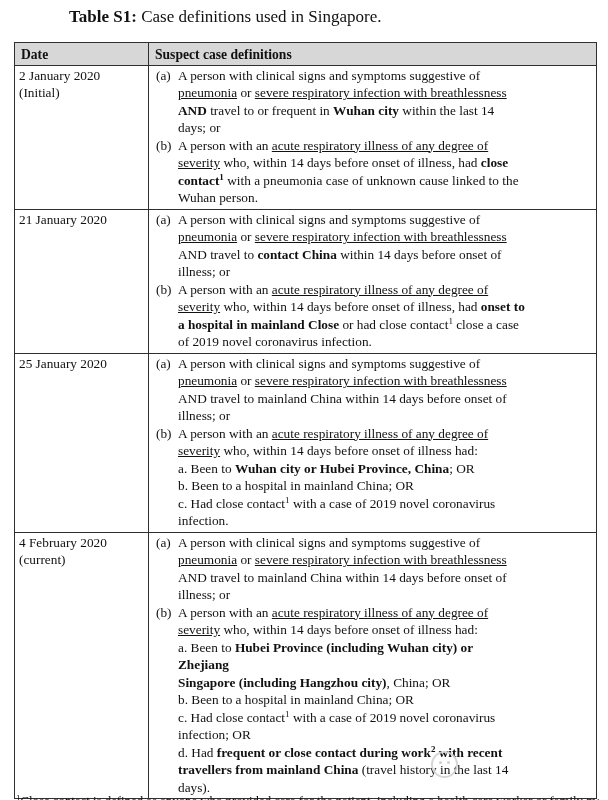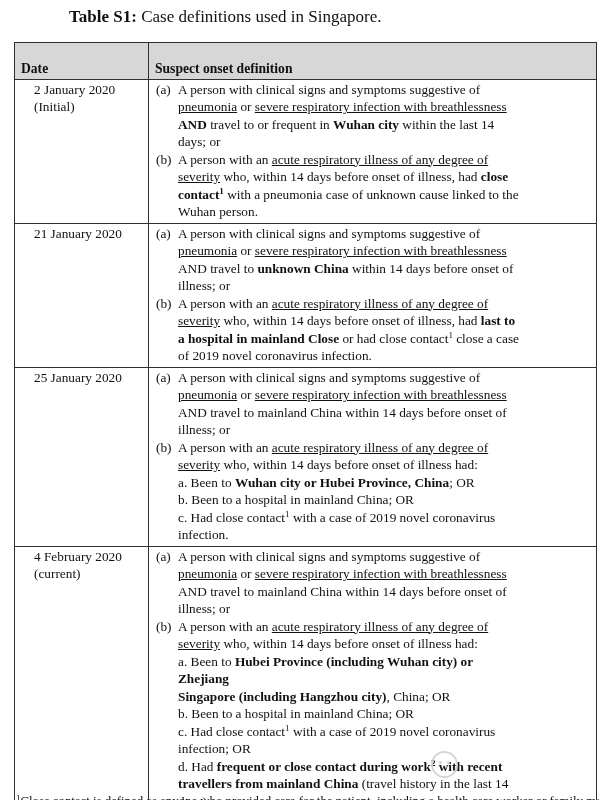--- a/index.html
+++ b/index.html
@@ -35,25 +35,25 @@
     border:1px solid var(--border-color);
     vertical-align:top;
     text-align:left;
     font-size:13.3px;
     line-height:17.5px;
   }
   .def-table thead th{
     background:var(--header-bg);
     font-weight:bold;
     font-size:13.6px;
-    padding:17px 6px 1px 6px;
+    padding:3px 6px 1px 6px;
     height:20px;
   }
   th.col-date{width:134px;}
-  td.date-cell{padding:1px 4px 1px 19px;}
+  td.date-cell{padding:1px 4px 1px 4px;}
   td.def-cell{padding:1px 5px 2px 7px;}
   .item{position:relative;padding-left:22px;}
   .marker{position:absolute;left:0;top:0;}
   .line{white-space:normal;}
   .watermark{
     position:absolute;left:431px;top:751px;
     display:flex;align-items:center;
     z-index:5;
     color:var(--wm-color);
     opacity:.9;
@@ -90,21 +90,21 @@
 <body>
 
 <div class="doc-title">
   <span class="b">Table S1:</span><span> Case definitions used in Singapore.</span>
 </div>
 
 <table class="def-table">
   <thead>
     <tr>
       <th class="col-date">Date</th>
-      <th class="col-def">Suspect onset definition</th>
+      <th class="col-def">Suspect case definitions</th>
     </tr>
   </thead>
   <tbody id="table-body">
       <tr>
         <td class="date-cell">
           <div>2 January 2020</div>
           <div>(Initial)</div>
         </td>
         <td class="def-cell">
           <div class="item">
@@ -125,27 +125,27 @@
       </tr>
       <tr>
         <td class="date-cell">
           <div>21 January 2020</div>
         </td>
         <td class="def-cell">
           <div class="item">
             <span class="marker">(a)</span>
             <div class="line"><span>A person with clinical signs and symptoms suggestive of</span></div>
             <div class="line"><span class="u">pneumonia</span><span> or </span><span class="u">severe respiratory infection with breathlessness</span></div>
-            <div class="line"><span>AND travel to </span><span class="b">unknown China</span><span> within 14 days before onset of</span></div>
+            <div class="line"><span>AND travel to </span><span class="b">contact China</span><span> within 14 days before onset of</span></div>
             <div class="line"><span>illness; or</span></div>
           </div>
           <div class="item">
             <span class="marker">(b)</span>
             <div class="line"><span>A person with an </span><span class="u">acute respiratory illness of any degree of</span></div>
-            <div class="line"><span class="u">severity</span><span> who, within 14 days before onset of illness, had </span><span class="b">last to</span></div>
+            <div class="line"><span class="u">severity</span><span> who, within 14 days before onset of illness, had </span><span class="b">onset to</span></div>
             <div class="line"><span class="b">a hospital in mainland Close</span><span> or had close contact</span><span class="sup">1</span><span> close a case</span></div>
             <div class="line"><span>of 2019 novel coronavirus infection.</span></div>
           </div>
         </td>
       </tr>
       <tr>
         <td class="date-cell">
           <div>25 January 2020</div>
         </td>
         <td class="def-cell">

